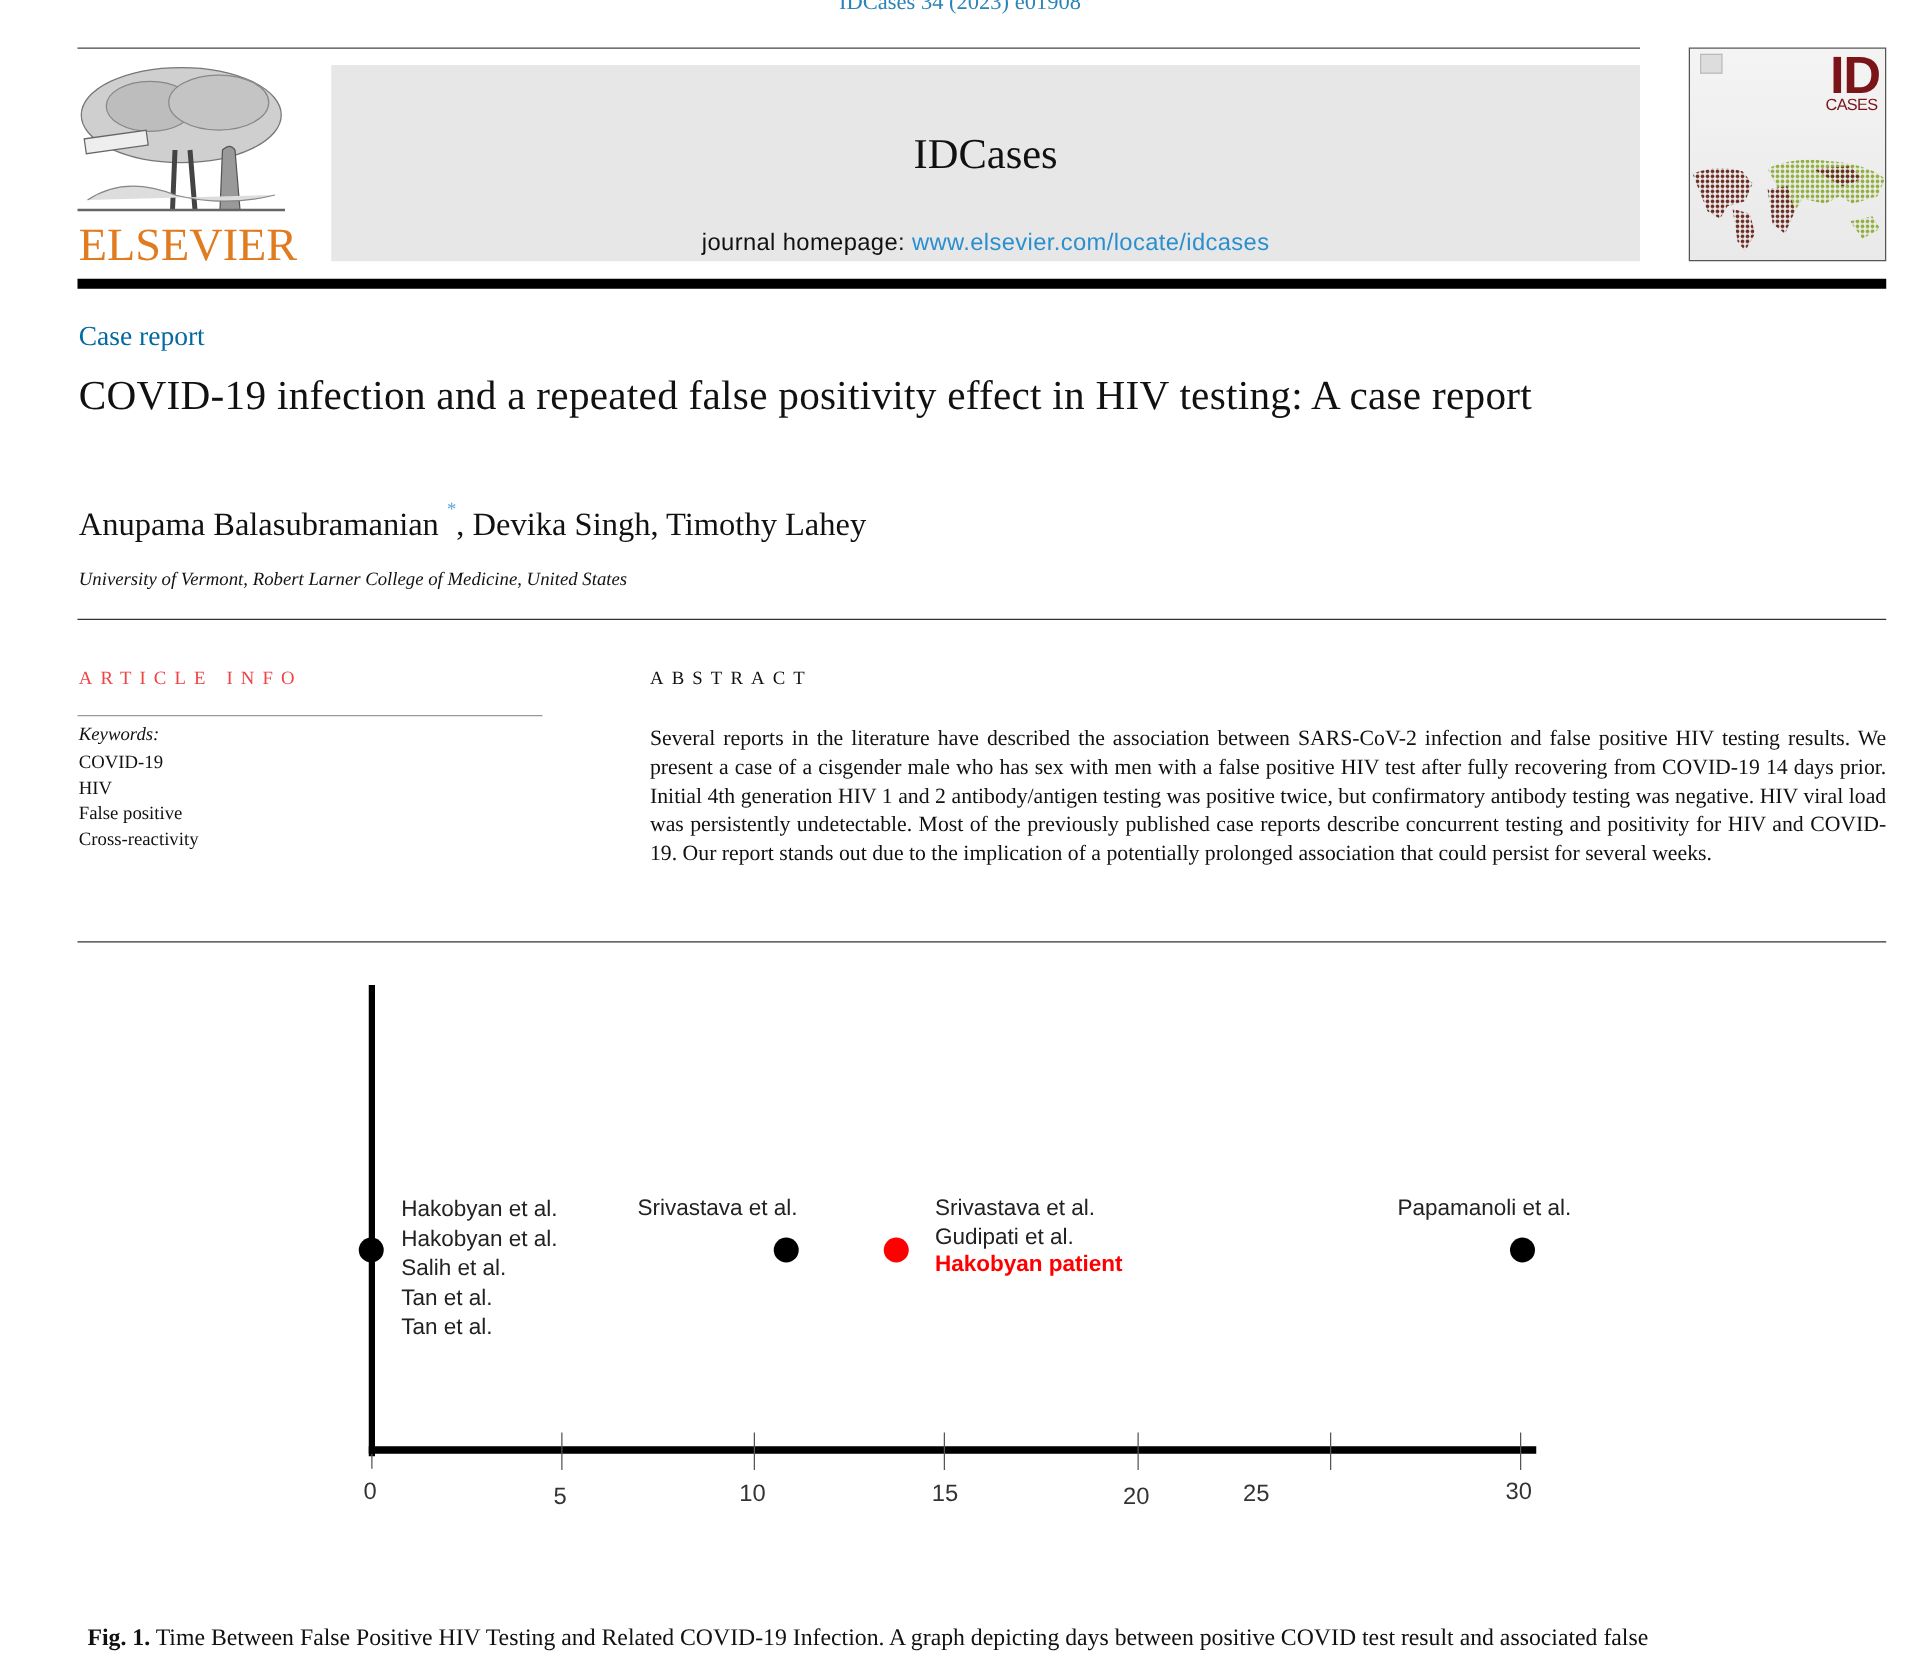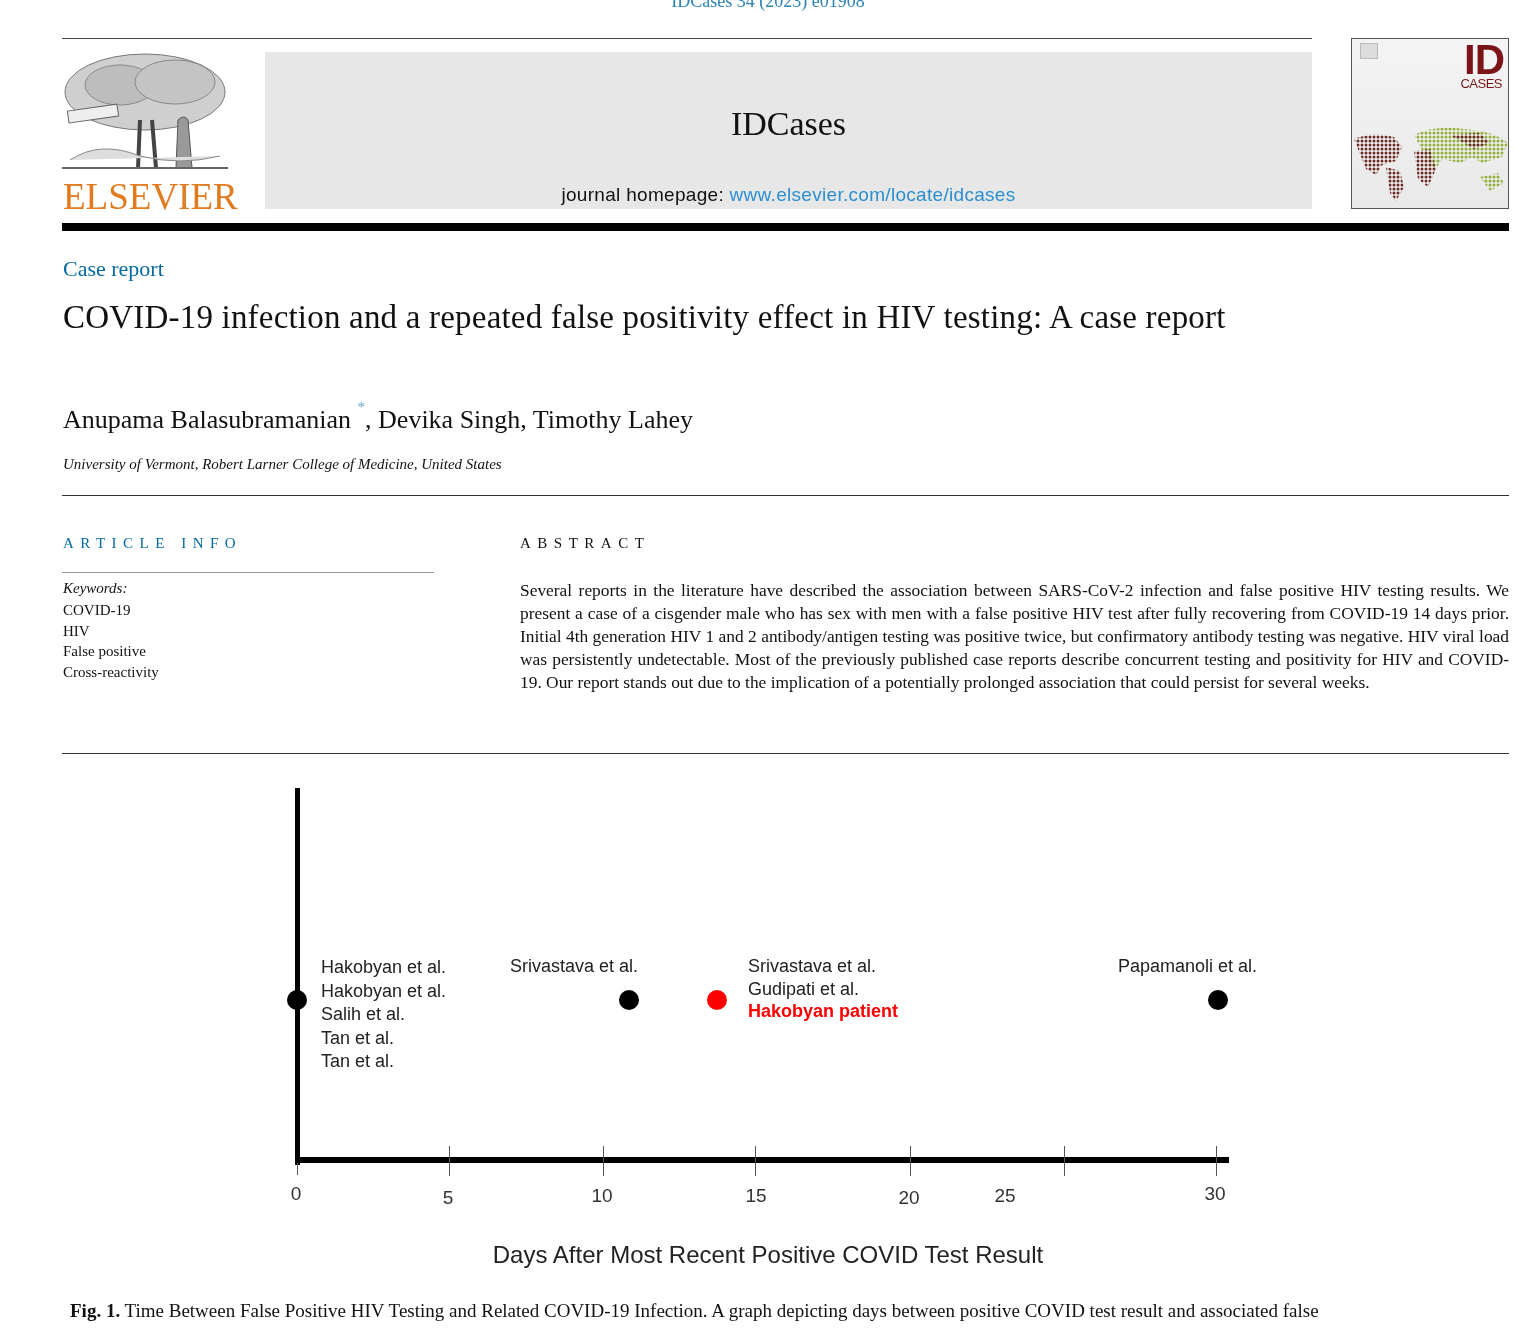--- a/index.html
+++ b/index.html
@@ -38,21 +38,21 @@
   .thick-rule { position: absolute; left: 62px; top: 223px; width: 1447px; height: 8px; background: #000; }
 
   .article-type { position: absolute; left: 63px; top: 256px; font-size: 22px; color: #0369a1; }
   .article-title { position: absolute; left: 63px; top: 296px; width: 1270px; font-size: 33px; line-height: 42px; color: #111; letter-spacing: 0.2px; }
   .authors { position: absolute; left: 63px; top: 405px; font-size: 26px; color: #111; white-space: nowrap; }
   .authors .star { color: #5aa7d8; font-size: 15px; vertical-align: super; position: relative; top: -6px; }
   .affil { position: absolute; left: 63px; top: 456px; font-size: 15px; font-style: italic; color: #111; }
 
   .rule-mid { position: absolute; left: 62px; top: 495px; width: 1447px; height: 1px; background: #333; }
 
-  .ai-head { position: absolute; left: 63px; top: 535px; font-size: 15px; letter-spacing: 6.5px; color: #0369a1; }
+  .ai-head { position: absolute; left: 63px; top: 535px; font-size: 15px; letter-spacing: 6.5px; color: #ef4444; }
   .ai-rule { position: absolute; left: 62px; top: 572px; width: 372px; height: 1px; background: #999; }
   .kw-label { position: absolute; left: 63px; top: 580px; font-size: 15px; font-style: italic; }
   .kw-list { position: absolute; left: 63px; top: 600px; font-size: 15px; line-height: 20.7px; list-style: none; }
 
   .ab-head { position: absolute; left: 520px; top: 535px; font-size: 15px; letter-spacing: 6.5px; color: #111; }
   .ab-text { position: absolute; left: 520px; top: 579px; width: 989px; font-size: 17.4px; line-height: 23px;
     text-align: justify; color: #111; }
 
   .rule-bottom { position: absolute; left: 62px; top: 753px; width: 1447px; height: 1px; background: #333; }
 
@@ -191,18 +191,17 @@
     <div>Srivastava et al.</div>
     <div>Gudipati et al.</div>
     <div class="hl">Hakobyan patient</div>
   </div>
 
   <div class="dot" style="left:1218px; top:220px;"></div>
   <div class="pt-label" style="left:1118px; top:175px;">
     <div>Papamanoli et al.</div>
   </div>
 
-  <div class="x-title">Days After Most Recent Positive COVID Test Result</div>
 </div>
 
 <div class="caption">
   <b>Fig. 1.</b><span> Time Between False Positive HIV Testing and Related COVID-19 Infection. A graph depicting days between positive COVID test result and associated false</span>
 </div>
 
 </body></html>

